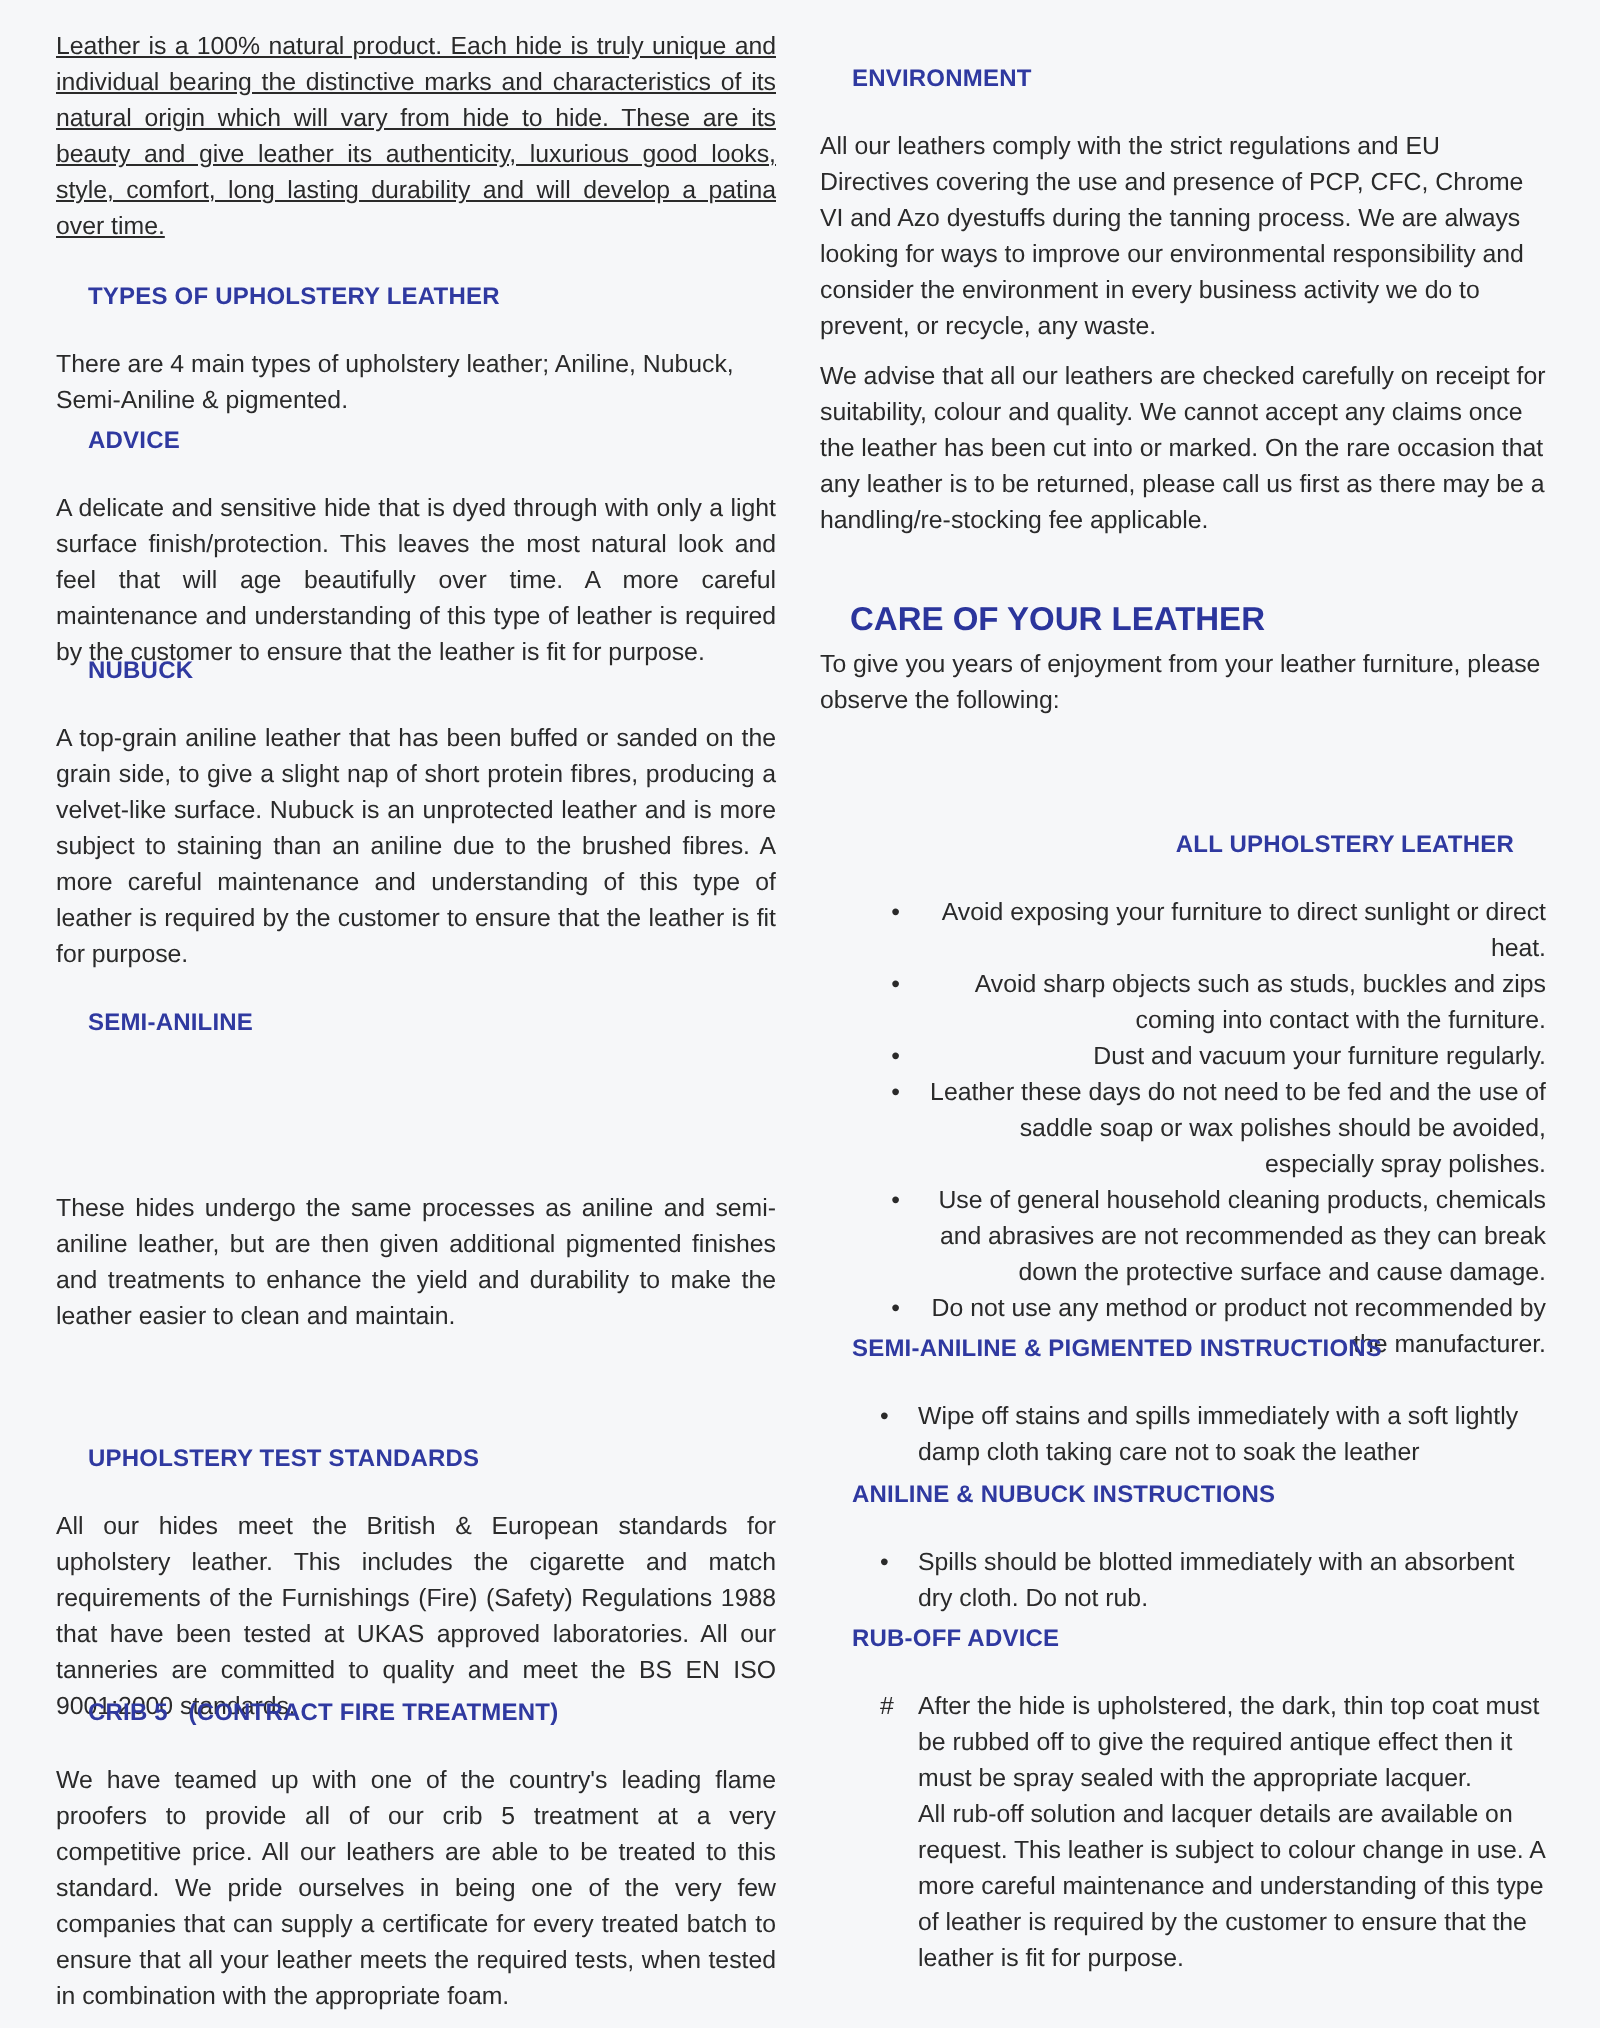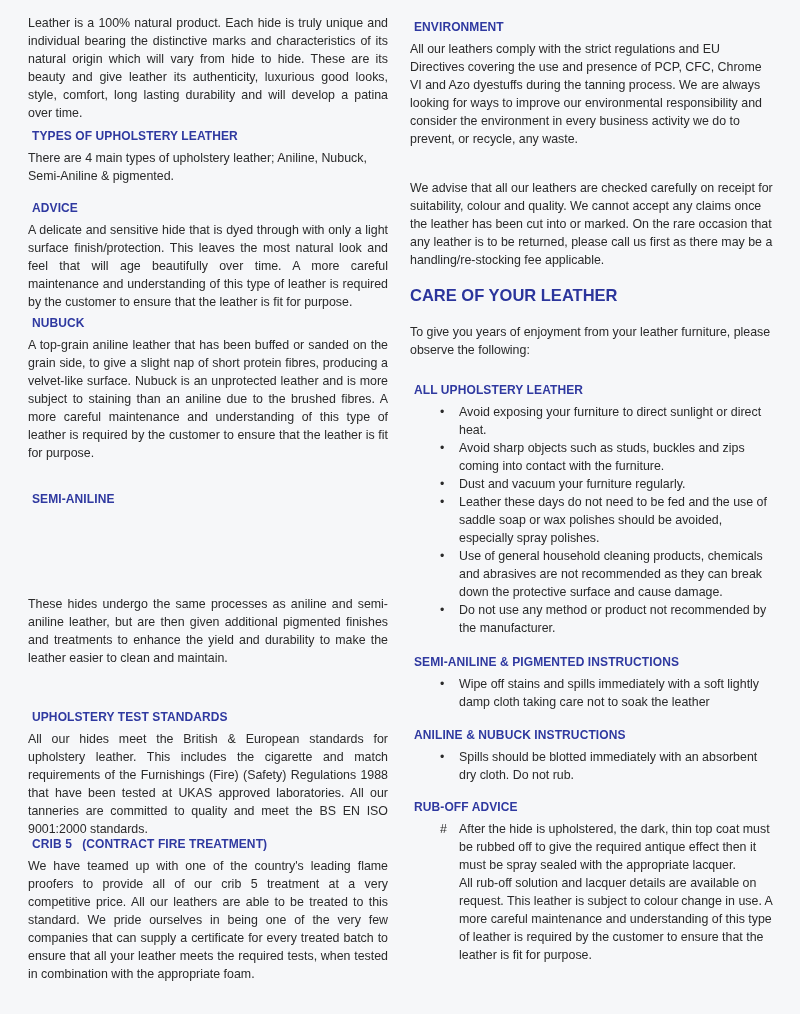--- a/index.html
+++ b/index.html
@@ -10,36 +10,36 @@
     color: #2a2a2a;
     position: relative;
   }
   .col { position: absolute; top: 0; }
   .col-left { left: 28px; width: 360px; }
   .col-right { left: 410px; width: 363px; }
   p, li { font-size: 12.4px; line-height: 18px; margin: 0; }
   .justify { text-align: justify; }
   h3 {
     font-size: 12px; font-weight: bold; color: #2f39a0;
-    margin: 4px; line-height: 18px; letter-spacing: 0.1px;
+    margin: 16px; line-height: 18px; letter-spacing: 0.1px;
   }
   h2 {
     font-size: 16.5px; font-weight: bold; color: #2b359c;
-    margin: 0; line-height: 22px;
+    margin: 15px; line-height: 22px;
   }
   .sec { position: absolute; left: 0; width: 100%; }
   ul { list-style: none; margin: 0; padding: 0; }
   ul li { position: relative; padding-left: 49px; }
   ul li .bullet { position: absolute; left: 30px; top: 0; width: 10px; }
 </style>
 </head>
 <body>
 
 <div class="col col-left">
-  <div class="sec" style="top:14px;">
+  <div class="sec" style="top:14px;text-decoration:underline;">
     <p class="justify">Leather is a 100% natural product.  Each hide is truly unique and individual bearing the distinctive marks and characteristics of its natural origin which will vary from hide to hide.  These are its beauty and give leather its authenticity, luxurious good looks, style, comfort, long lasting durability and will develop a patina over time.</p>
   </div>
 
   <div class="sec" style="top:123px;">
     <h3>TYPES OF UPHOLSTERY LEATHER</h3>
     <p>There are 4 main types of upholstery leather; Aniline, Nubuck, Semi-Aniline &amp; pigmented.</p>
   </div>
 
   <div class="sec" style="top:195px;">
     <h3>ADVICE</h3>
@@ -81,21 +81,21 @@
   </div>
 
   <div class="sec" style="top:284px;">
     <h2>CARE OF YOUR LEATHER</h2>
   </div>
 
   <div class="sec" style="top:323px;">
     <p>To give you years of enjoyment from your leather furniture, please observe the following:</p>
   </div>
 
-  <div class="sec" style="top:377px;">
+  <div class="sec" style="top:397px;text-align:right;">
     <h3>ALL UPHOLSTERY LEATHER</h3>
     <ul>
       <li><span class="bullet">•</span><span>Avoid exposing your furniture to direct sunlight or direct heat.</span></li>
       <li><span class="bullet">•</span><span>Avoid sharp objects such as studs, buckles and zips coming into contact with the furniture.</span></li>
       <li><span class="bullet">•</span><span>Dust and vacuum your furniture regularly.</span></li>
       <li><span class="bullet">•</span><span>Leather these days do not need to be fed and the use of saddle soap or wax polishes should be avoided, especially spray polishes.</span></li>
       <li><span class="bullet">•</span><span>Use of general household cleaning products, chemicals and abrasives are not recommended as they can break down the protective surface and cause damage.</span></li>
       <li><span class="bullet">•</span><span>Do not use any method or product not recommended by the manufacturer.</span></li>
     </ul>
   </div>

